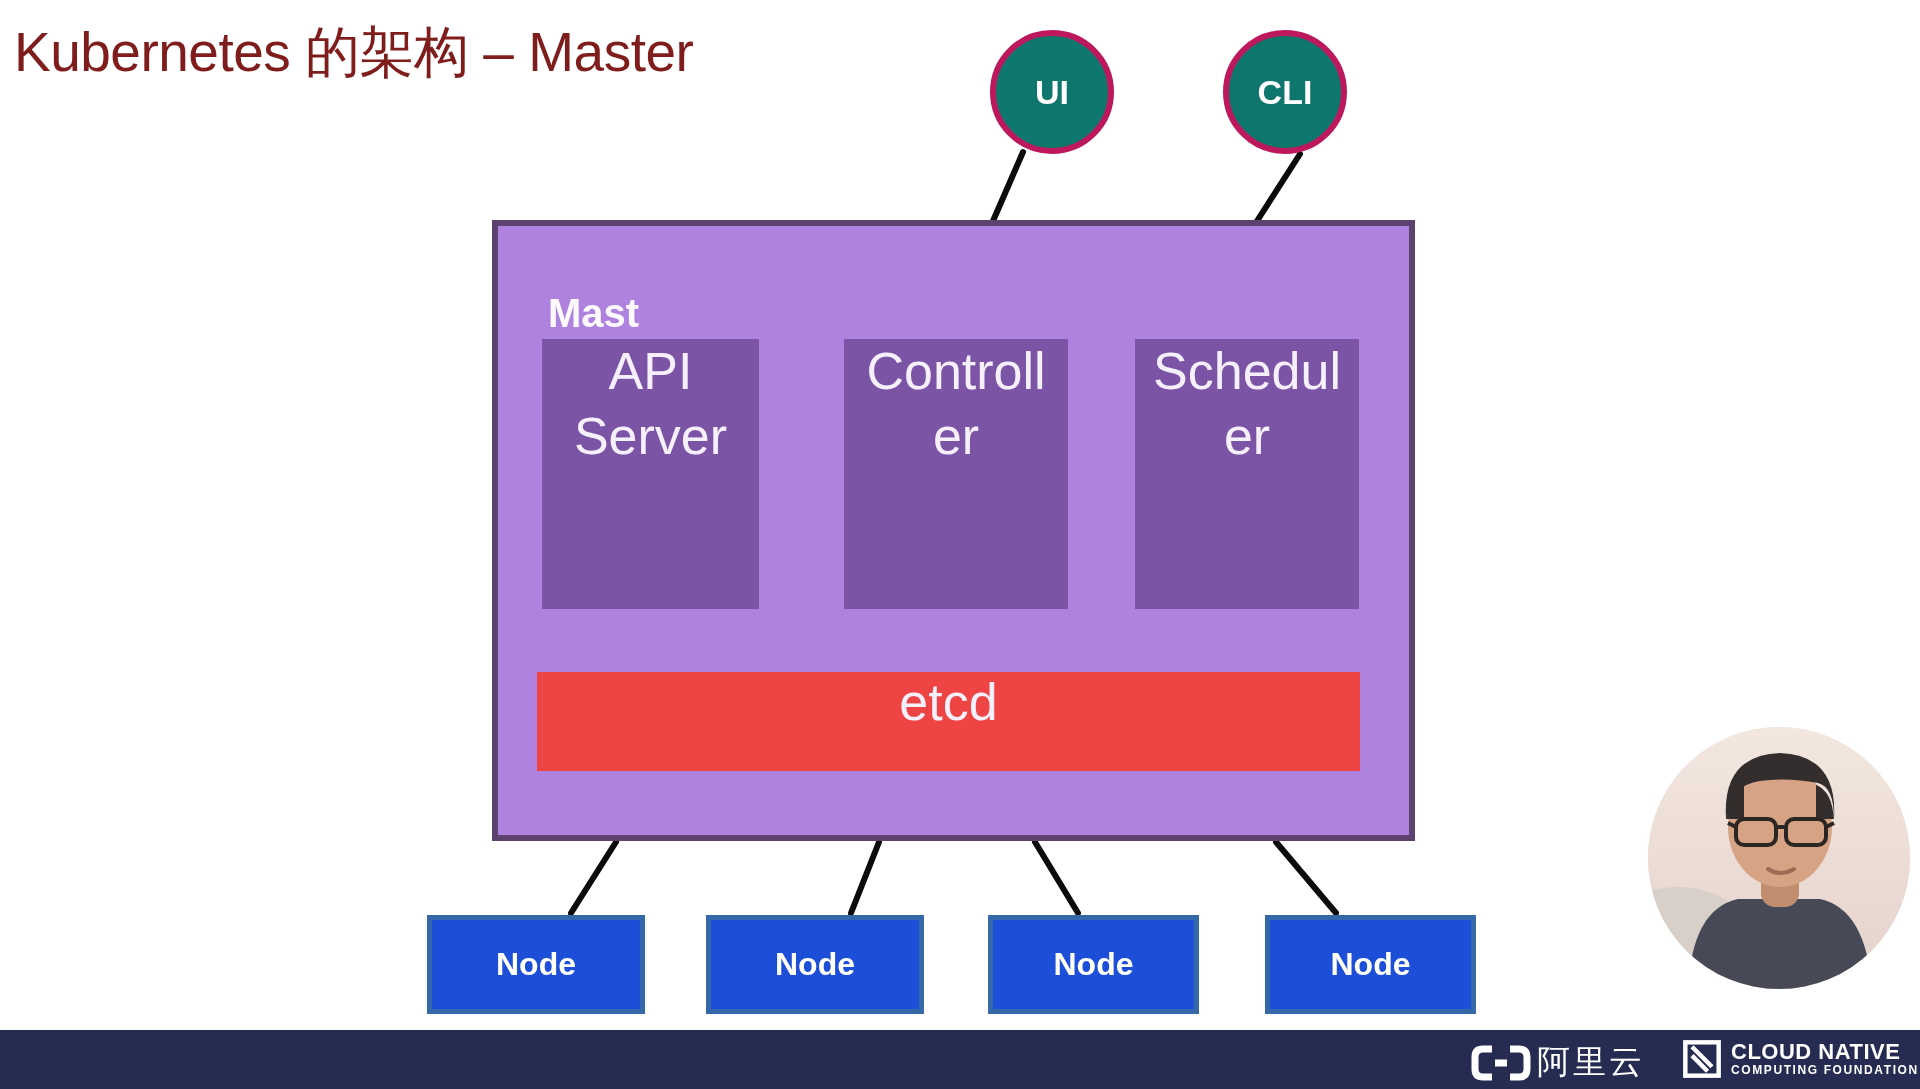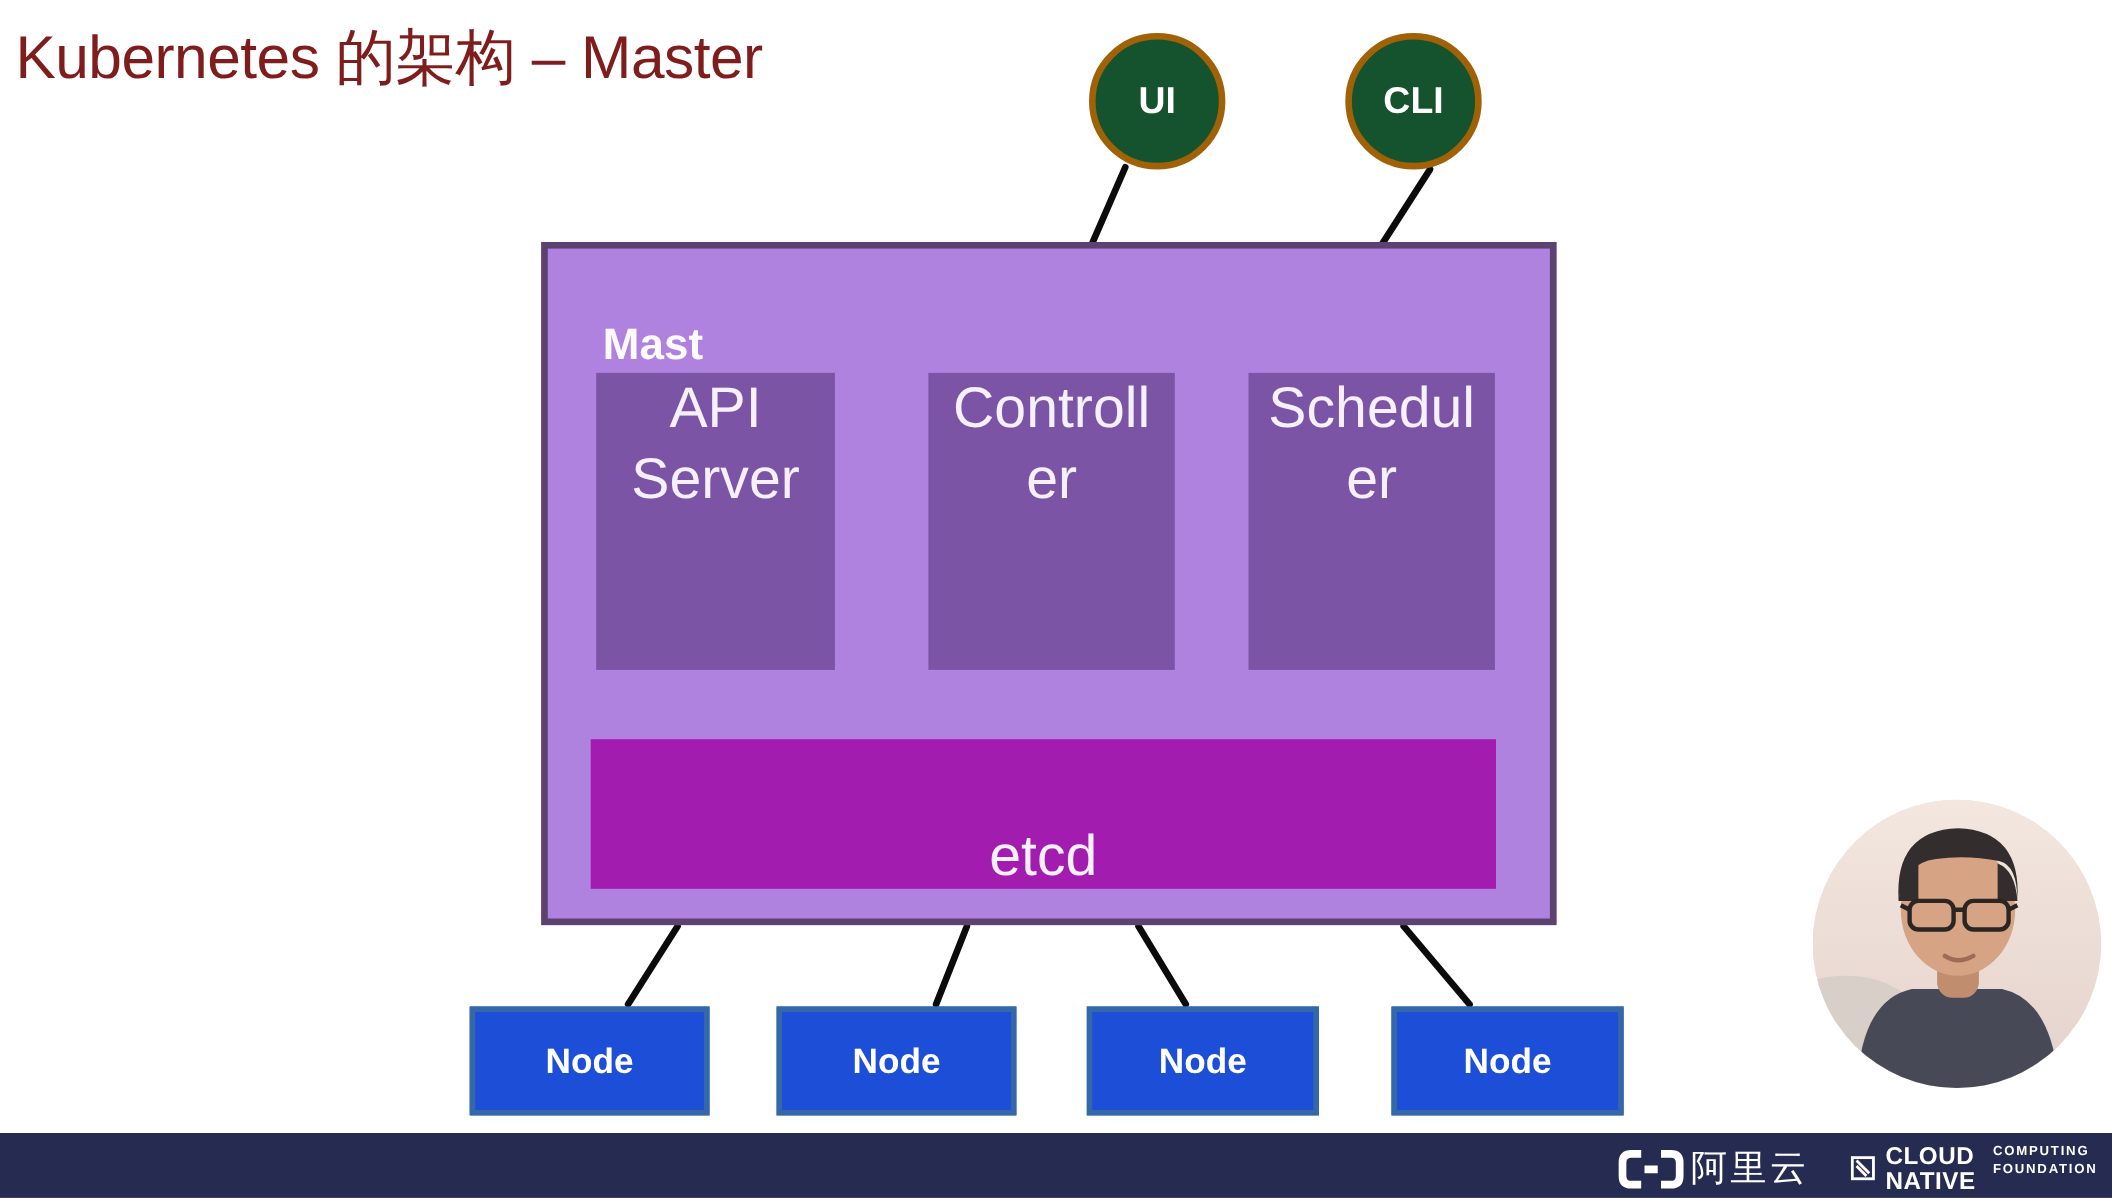--- a/index.html
+++ b/index.html
@@ -7,21 +7,21 @@
     position:relative;width:1920px;height:1089px;background:#ffffff;
     overflow:hidden;font-family:"Liberation Sans","DejaVu Sans",sans-serif;
   }
   .title{
     position:absolute;left:14px;top:16px;font-size:55px;color:#7f1d1d;
     letter-spacing:-0.5px;white-space:nowrap;
   }
   .connectors{position:absolute;left:0;top:0;width:1920px;height:1089px;pointer-events:none;}
   .client{
     position:absolute;top:30px;width:124px;height:124px;border-radius:50%;
-    background:#14532d;border:6px solid #a16207;box-sizing:border-box;
+    background:#0f766e;border:6px solid #be185d;box-sizing:border-box;
     display:flex;align-items:center;justify-content:center;
     color:#ffffff;font-weight:bold;font-size:34px;
   }
   .client.ui{left:990px;}
   .client.cli{left:1223px;}
   .master{
     position:absolute;left:492px;top:220px;width:923px;height:621px;
     background:#ae82de;border:6px solid #5d4270;box-sizing:border-box;
   }
   .master-label{
@@ -29,22 +29,22 @@
   }
   .component{
     position:absolute;top:113px;height:270px;background:#7b54a6;
     display:flex;flex-direction:column;align-items:center;justify-content:flex-start;
     color:#f6effc;font-size:52px;line-height:1.25;text-align:center;
   }
   .component.api{left:44px;width:217px;}
   .component.ctrl{left:346px;width:224px;}
   .component.sched{left:637px;width:224px;}
   .etcd{
-    position:absolute;left:39px;top:446px;width:823px;height:136px;background:#a21caf;
-    display:flex;align-items:flex-end;justify-content:center;
+    position:absolute;left:39px;top:446px;width:823px;height:99px;background:#ef4444;
+    display:flex;align-items:flex-start;justify-content:center;
     color:#f6effc;font-size:52px;
   }
   .node{
     position:absolute;top:915px;height:99px;background:#1d4ed8;
     border:5px solid #3568a8;box-sizing:border-box;
     display:flex;align-items:center;justify-content:center;
     color:#ffffff;font-weight:bold;font-size:32px;
   }
   .node.n1{left:427px;width:218px;}
   .node.n2{left:706px;width:218px;}
@@ -58,21 +58,21 @@
     position:absolute;left:0;top:1030px;width:1920px;height:59px;background:#262b52;
   }
   .brand-alibaba{
     position:absolute;left:1470px;top:10px;display:flex;align-items:center;gap:5px;
     color:#ffffff;
   }
   .brand-alibaba .zh{font-size:33px;letter-spacing:3px;font-weight:500;}
   .brand-cncf{
     position:absolute;left:1682px;top:9px;display:flex;align-items:center;gap:9px;color:#ffffff;
   }
-  .cncf-text{display:flex;flex-direction:row;justify-content:center;}
+  .cncf-text{display:flex;flex-direction:column;justify-content:center;}
   .cncf-text .l1{font-size:22px;font-weight:bold;letter-spacing:0.5px;line-height:1.05;}
   .cncf-text .l2{font-size:12px;font-weight:bold;letter-spacing:1.6px;line-height:1.3;}
 </style>
 </head>
 <body>
 
 <div class="stage">
 
   <div class="title">Kubernetes 的架构 – Master</div>
 

